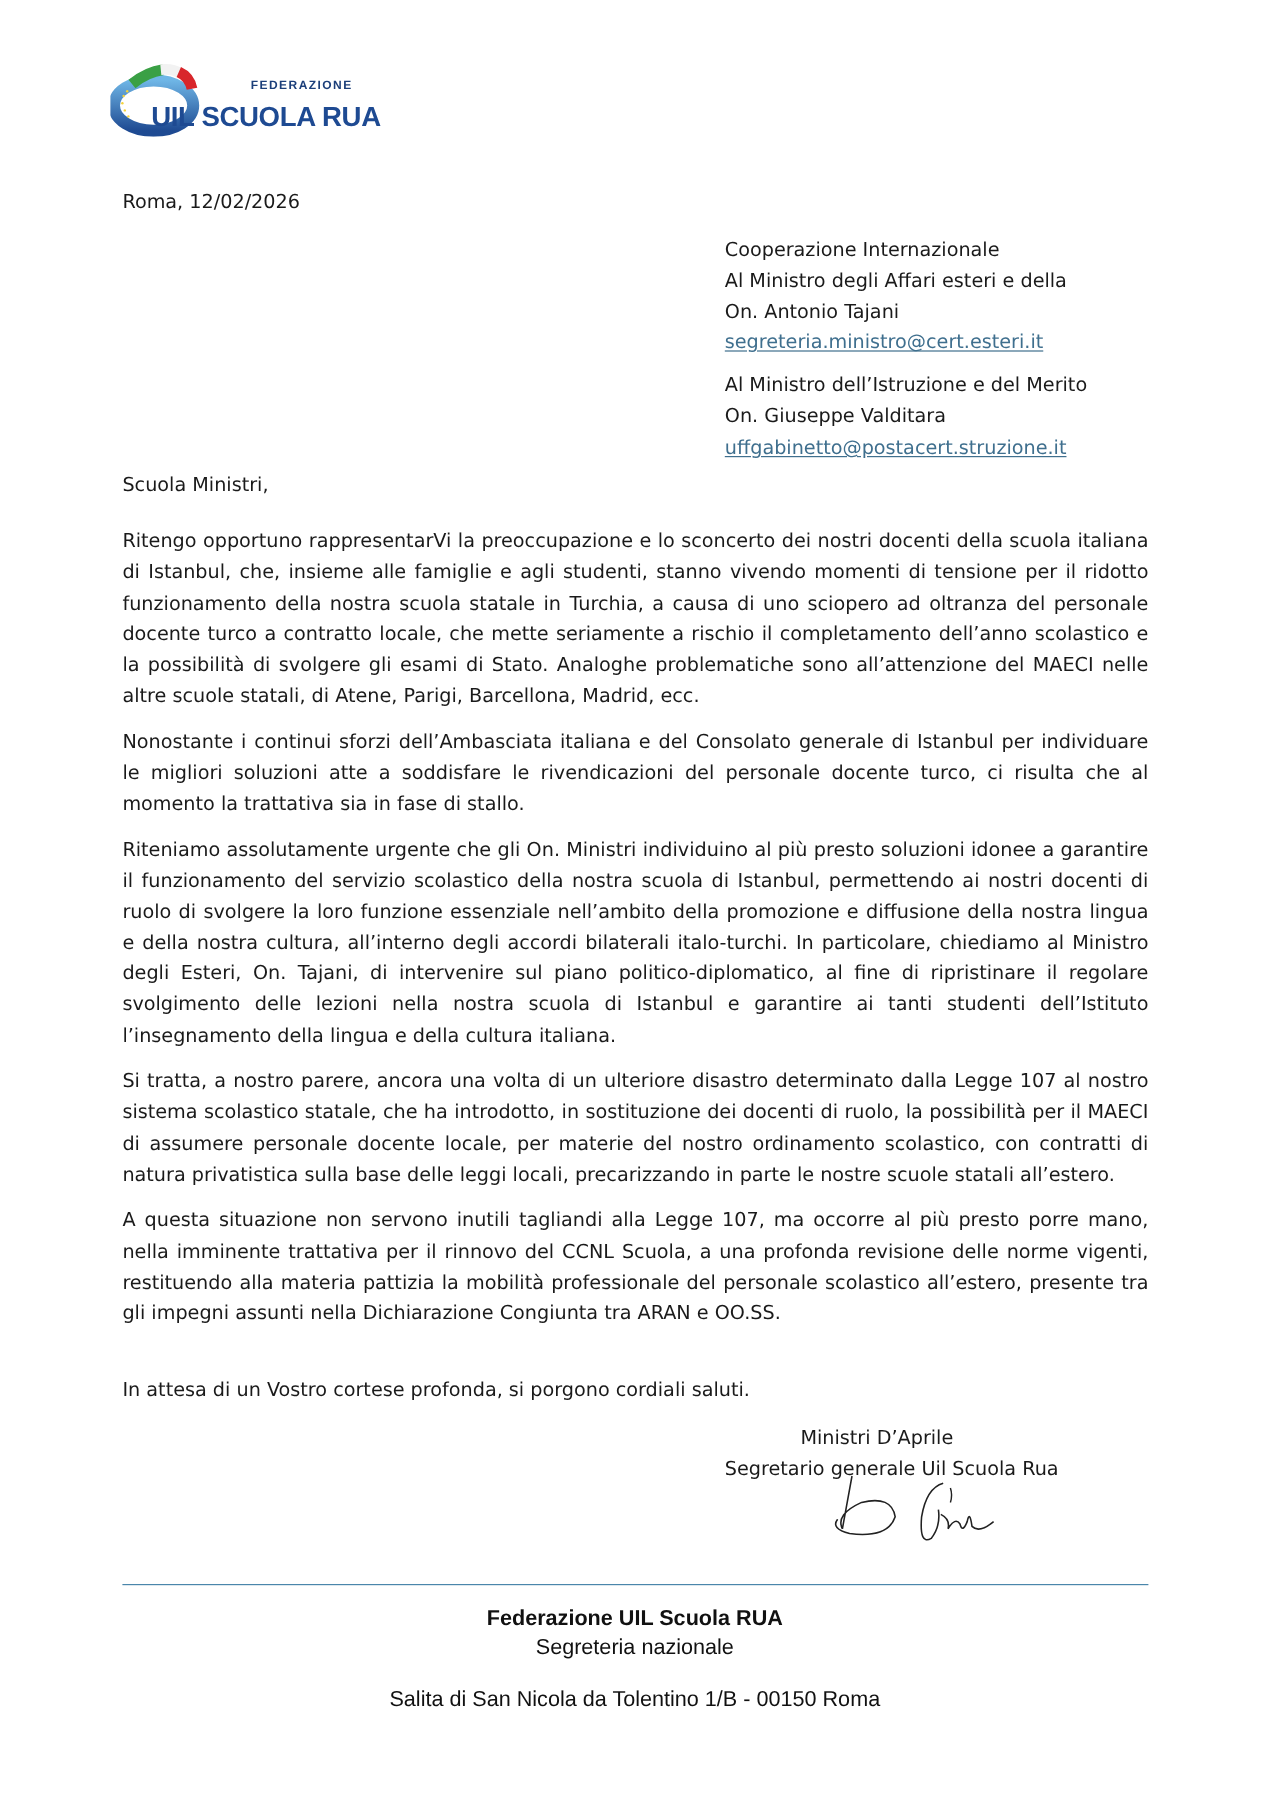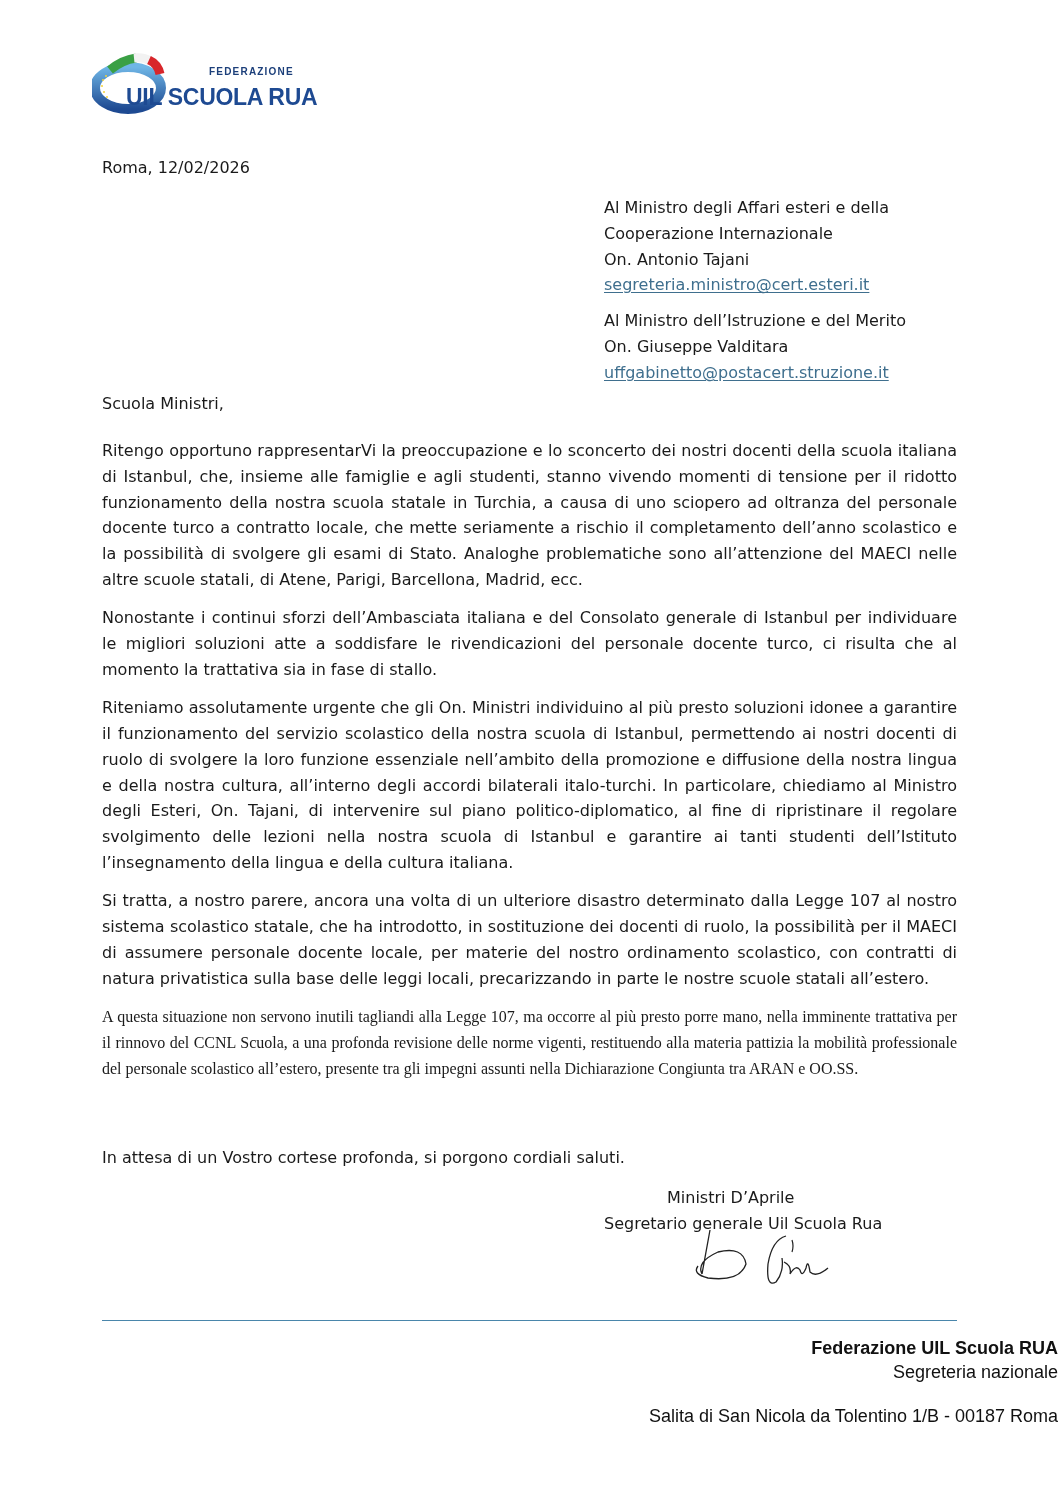--- a/index.html
+++ b/index.html
@@ -20,33 +20,33 @@
 
   .recipients { position: absolute; left: 604px; top: 195px; width: 360px; }
   .recipients .block { margin-bottom: 10px; }
   .recipients .line { display: block; white-space: nowrap; }
   .link { color: #3f6f8e; text-decoration: underline; text-underline-offset: 2px; }
 
   .salutation { position: absolute; left: 102px; top: 391px; }
 
   .body { position: absolute; left: 102px; top: 438px; width: 855px; }
   .body p { margin: 0 0 12.5px 0; text-align: justify; }
-  .body p.last { margin: 0; font-family: Liberation Serif, serif; }
+  .body p.last { margin: 0; }
 
   .closing { position: absolute; left: 102px; top: 1145px; }
 
   .signature { position: absolute; left: 604px; top: 1185px; width: 300px; }
   .signature .sname { display: block; padding-left: 63px; }
   .signature .srole { display: block; white-space: nowrap; }
   .sig-scribble { position: absolute; left: 688px; top: 1222px; width: 150px; height: 72px; }
 
   .divider { position: absolute; left: 102px; top: 1320px; width: 855px; height: 0;
              border-top: 1.6px solid #4a86ab; }
 
-  .footer { position: absolute; left: 0; width: 1058px; text-align: right;
+  .footer { position: absolute; left: 0; width: 1058px; text-align: center;
             font-family: "Liberation Sans", sans-serif; color: #111; font-size: 18px; line-height: 24px; }
   .f-org { top: 1336px; font-weight: bold; }
   .f-sub { top: 1360px; }
   .f-addr { top: 1404px; }
   .f-contact { top: 1428px; }
   .f-contact .ico { display: inline-block; vertical-align: -2px; width: 16px; height: 16px; margin-right: 4px; }
 </style>
 </head>
 <body>
 
@@ -73,22 +73,22 @@
       </g>
     </svg>
     <span class="fed">FEDERAZIONE</span>
     <span class="name">UIL SCUOLA RUA</span>
   </div>
 
   <div class="date text">Roma, 12/02/2026</div>
 
   <div class="recipients text">
     <div class="block">
+      <span class="line">Cooperazione Internazionale</span>
       <span class="line">Al Ministro degli Affari esteri e della</span>
-      <span class="line">Cooperazione Internazionale</span>
       <span class="line">On. Antonio Tajani</span>
       <a class="line link">segreteria.ministro@cert.esteri.it</a>
     </div>
     <div class="block">
       <span class="line">Al Ministro dell’Istruzione e del Merito</span>
       <span class="line">On. Giuseppe Valditara</span>
       <a class="line link">uffgabinetto@postacert.struzione.it</a>
     </div>
   </div>
 
@@ -111,15 +111,15 @@
   <svg class="sig-scribble" viewBox="0 0 150 72">
     <path d="M22 8 Q18 30 14 52 M14 52 Q8 40 30 30 Q55 24 58 42 Q52 60 20 56 Q4 52 10 44" fill="none" stroke="#222" stroke-width="1.3"></path>
     <path d="M98 14 Q84 18 80 42 Q78 66 88 60 Q96 50 94 36 M96 40 Q104 44 102 52 Q108 42 112 48 Q114 56 118 46 Q120 36 122 50 Q128 56 140 46" fill="none" stroke="#222" stroke-width="1.3"></path>
     <path d="M104 18 Q106 24 104 30" fill="none" stroke="#222" stroke-width="1.2"></path>
   </svg>
 
   <div class="divider"></div>
 
   <div class="footer f-org">Federazione UIL Scuola RUA</div>
   <div class="footer f-sub">Segreteria nazionale</div>
-  <div class="footer f-addr">Salita di San Nicola da Tolentino 1/B - 00187 Roma</div>
+  <div class="footer f-addr">Salita di San Nicola da Tolentino 1/B - 00150 Roma</div>
 
 </div>
 
 </body></html>

